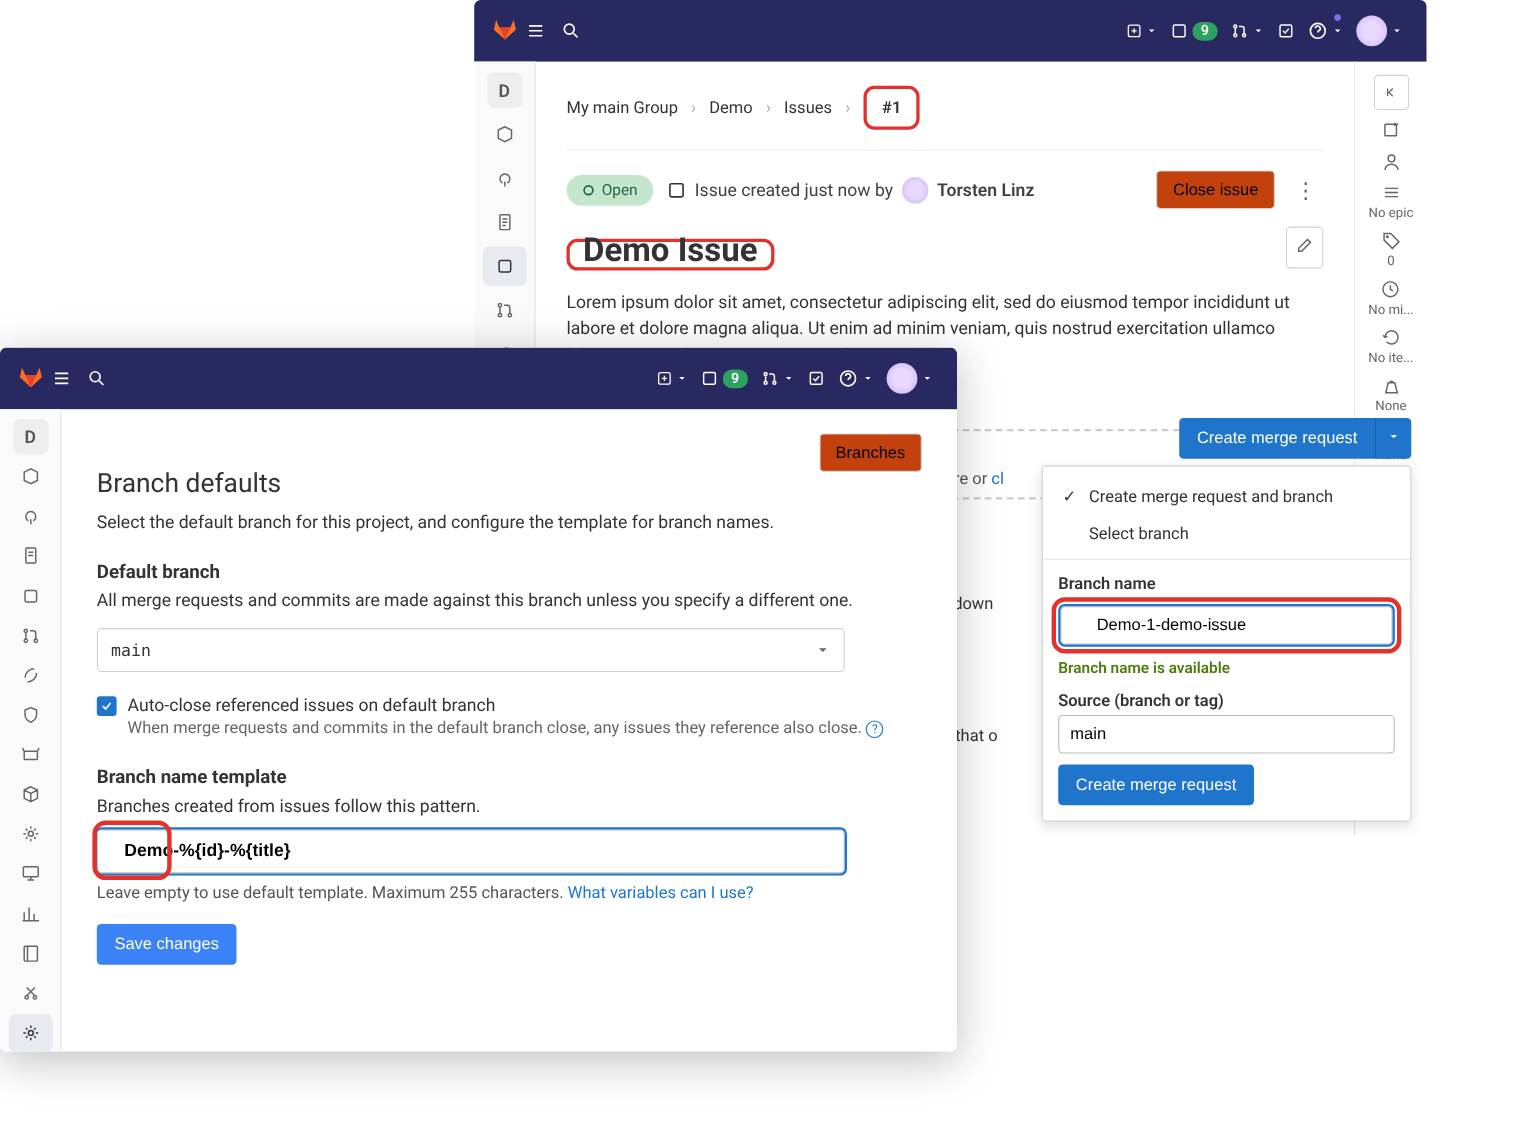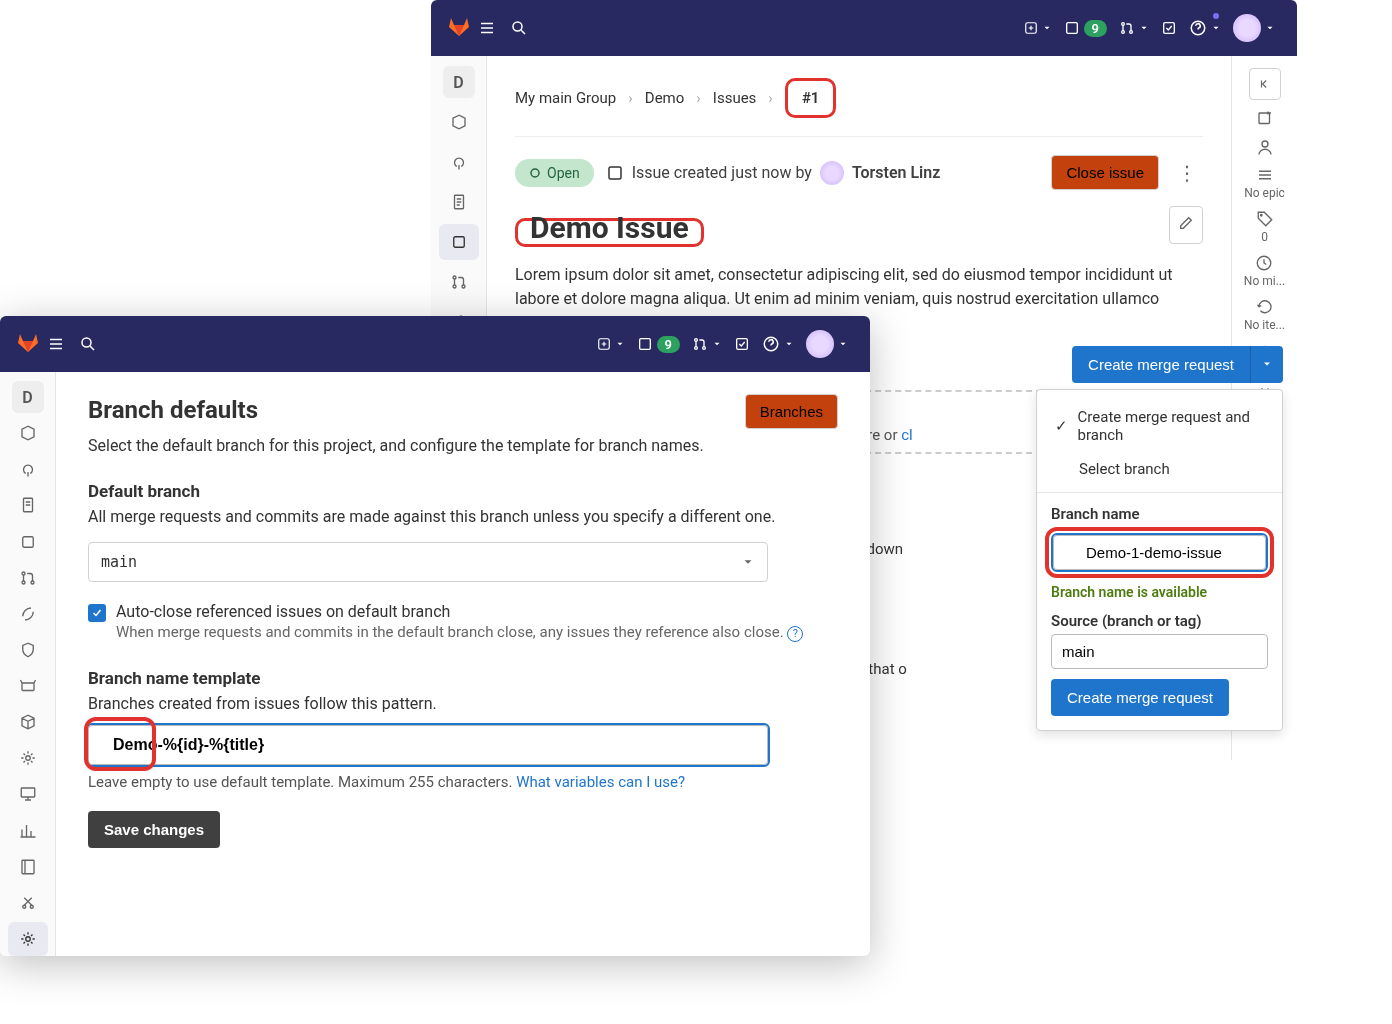--- a/index.html
+++ b/index.html
@@ -36,21 +36,21 @@
 .kebab { font-size: 20px; color: #666; padding: 4px 6px; cursor: pointer; }
 
 .issue-title { font-size: 30px; font-weight: 700; margin-top: 20px; display: inline-block; }
 .edit-pencil { float: right; border: 1px solid #d1d1d1; border-radius: 4px; padding: 8px; cursor: pointer; margin-top: 16px; }
 .issue-desc { font-size: 16px; color: #333; margin-top: 18px; line-height: 1.5; }
 
 .rightrail { position: absolute; right: 0; top: 56px; width: 66px; height: 704px; border-left: 1px solid #e5e5e5; display: flex; flex-direction: column; align-items: center; padding-top: 12px; gap: 10px; font-size: 12px; color: #666; }
 .rr-item { display: flex; flex-direction: column; align-items: center; gap: 2px; cursor: pointer; }
 .rr-collapse { width: 32px; height: 32px; display: flex; align-items: center; justify-content: center; border: 1px solid #d1d1d1; border-radius: 4px; cursor: pointer; }
 
-.mr-dropdown { position: absolute; right: 14px; top: 346px; width: 247px; }
+.mr-dropdown { position: absolute; right: 14px; top: 380px; width: 336px; }
 .mr-split { display: flex; justify-content: flex-end; margin-bottom: 6px; }
 .btn-primary { background: #1f75cb; color: #fff; border: none; padding: 10px 16px; font-size: 15px; cursor: pointer; }
 .btn-primary.left { border-radius: 4px 0 0 4px; }
 .btn-primary.right { border-radius: 0 4px 4px 0; border-left: 1px solid #1861a9; padding: 10px 10px; }
 .mr-panel { background: #fff; border: 1px solid #d1d1d1; border-radius: 4px; box-shadow: 0 4px 12px rgba(0,0,0,.12); padding: 10px 0; }
 .mr-opt { padding: 8px 18px; font-size: 15px; display: flex; align-items: center; gap: 10px; cursor: pointer; }
 .mr-opt .chk { width: 14px; display: inline-block; }
 .mr-divider { border-top: 1px solid #e5e5e5; margin: 6px 0; }
 .mr-label { font-size: 15px; font-weight: 600; padding: 6px 14px 4px; }
 .mr-input { margin: 0 14px; width: calc(100% - 28px); padding: 8px 10px; font-size: 15px; border: 1px solid #bbb; border-radius: 4px; }
@@ -59,36 +59,36 @@
 .mr-input-wrap .mr-input { margin: 0; width: 100%; }
 .mr-avail { color: #4d7c0f; font-size: 14px; font-weight: 600; padding: 6px 14px; }
 .mr-btn { margin: 10px 14px 4px; display: inline-block; }
 
 .link-text { color: #1f75cb; cursor: pointer; }
 
 
 .win-front { position: absolute; left: 0; top: 316px; width: 870px; height: 640px; background: #fff; border-radius: 6px; box-shadow: 0 8px 40px rgba(0,0,0,.25); overflow: hidden; }
 .fr-leftrail { position: absolute; left: 0; top: 56px; width: 56px; bottom: 0; background: #fafafa; border-right: 1px solid #e5e5e5; display: flex; flex-direction: column; align-items: center; padding-top: 8px; gap: 2px; }
 .fr-main { position: absolute; left: 56px; top: 56px; right: 0; bottom: 0; padding: 24px 32px; }
-.fr-title { font-size: 24px; font-weight: 700; }
+.fr-title { font-size: 24px; font-weight: 400; margin-top: 29px; }
 .fr-sub { font-size: 16px; color: #333; margin-top: 12px; }
 .section-h { font-size: 17px; font-weight: 700; margin-top: 26px; }
 .section-p { font-size: 16px; color: #333; margin-top: 6px; }
 .select-like { border: 1px solid #d1d1d1; border-radius: 4px; padding: 10px 12px; font-family: ui-monospace, Menlo, monospace; font-size: 15px; margin-top: 16px; display: flex; justify-content: space-between; align-items: center; width: 680px; cursor: pointer; }
 .chkrow { display: flex; gap: 10px; margin-top: 20px; align-items: flex-start; }
 .chkbox { width: 18px; height: 18px; background: #1f75cb; border-radius: 3px; display: flex; align-items: center; justify-content: center; margin-top: 2px; cursor: pointer; }
 .chkbox svg { width: 12px; height: 12px; }
 .chktext { font-size: 16px; }
 .chksub { font-size: 15px; color: #666; margin-top: 2px; }
 .help-circ { display: inline-flex; width: 16px; height: 16px; border: 1.5px solid #1f75cb; border-radius: 50%; align-items: center; justify-content: center; color: #1f75cb; font-size: 11px; cursor: pointer; }
 .tmpl-input { width: 680px; padding: 10px 24px; font-size: 16px; border: 1px solid #bbb; border-radius: 4px; outline: 2px solid #1f75cb; margin-top: 12px; font-weight: bold; }
 .tmpl-wrap { position: relative; }
 .tmpl-wrap .red-over { position: absolute; left: -4px; top: 4px; width: 72px; height: 54px; border: 4px solid #e1322d; border-radius: 12px; pointer-events: none; }
 .small-note { font-size: 15px; color: #555; margin-top: 8px; }
-.save-btn { margin-top: 20px; background: #404040; color: #fff; border: none; padding: 10px 16px; border-radius: 4px; font-size: 15px; cursor: pointer; font-weight: bold; }
+.save-btn { margin-top: 20px; background: #3b82f6; color: #fff; border: none; padding: 10px 16px; border-radius: 4px; font-size: 15px; cursor: pointer; }
 .collapse-btn { position: absolute; right: 32px; top: 22px; }
 
 .icon-svg { width: 18px; height: 18px; }
 .wicon { color: #fff; }
 </style>
 </head>
 <body>
 
 <div class="win-back">
   <div class="topbar">

